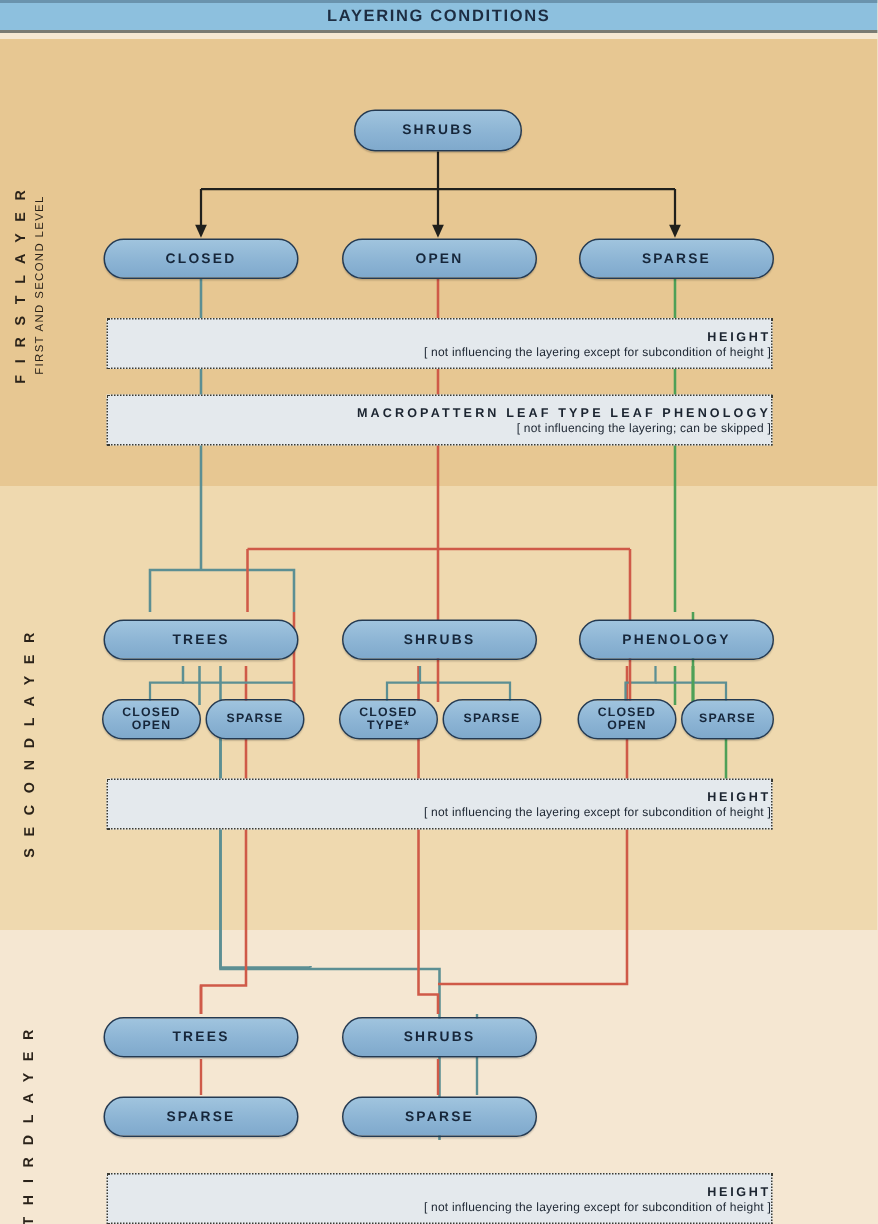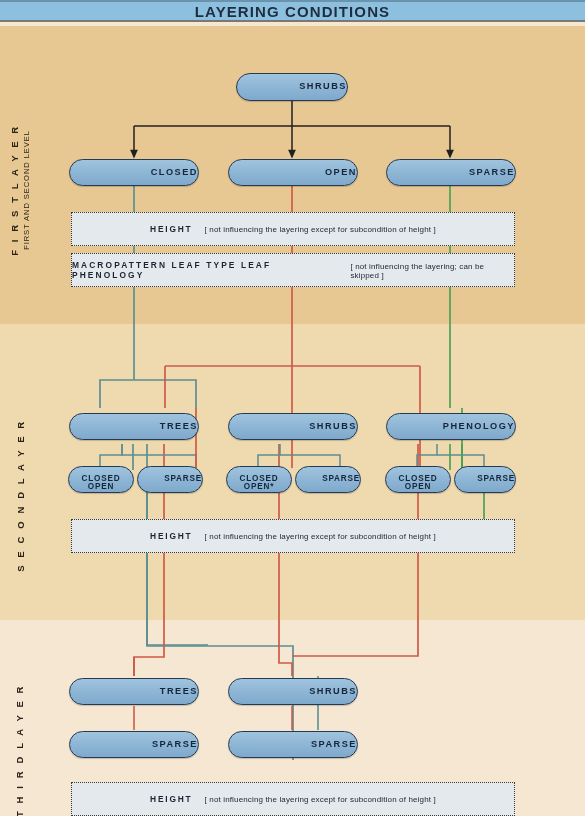--- a/index.html
+++ b/index.html
@@ -19,52 +19,52 @@
   .band-3{top:620px;height:196px;background:#f5e7d2;}
 
   
   .header{
     position:absolute;left:0;top:0;width:585px;height:22px;
     background:#8dc0de;border-top:2px solid #6a93ad;border-bottom:2px solid #7a7a72;
     box-sizing:border-box;
     display:flex;align-items:center;justify-content:center;
   }
   .header-title{
-    font-size:15px;font-weight:bold;letter-spacing:1.1px;color:#1d2d42;
+    font-size:11px;font-weight:bold;letter-spacing:1.1px;color:#1d2d42;
   }
 
   
   .rail{position:absolute;left:0;width:40px;display:flex;align-items:center;justify-content:center;}
   .rail-inner{
     transform:rotate(-90deg);
     white-space:nowrap;text-align:center;color:#2a2219;
   }
   .rail-title{font-size:9.5px;font-weight:bold;letter-spacing:2.6px;display:block;}
   .rail-sub{font-size:7.6px;letter-spacing:0.9px;display:block;margin-top:2px;}
 
   
   .pill{
     position:absolute;box-sizing:border-box;
     background:linear-gradient(180deg,#a0c4de 0%,#8cb4d4 55%,#7fa9cc 100%);
     border:1.4px solid #243a52;
     border-radius:999px;
-    display:flex;align-items:center;justify-content:flex-end;
+    display:flex;align-items:center;justify-content:center;
     color:#16263a;text-align:center;line-height:1.05;
     box-shadow:0 1px 1px rgba(0,0,0,.18);
     z-index:6;
   }
   .pill-lbl{font-size:9.2px;font-weight:bold;letter-spacing:1.5px;}
   .pill-sm .pill-lbl{font-size:8.2px;letter-spacing:0.8px;}
   .pill-sm{border-width:1.3px;}
 
   
   .note{
     position:absolute;box-sizing:border-box;
     background:#e4e9ed;border:1.6px dotted #3a3a32;
-    display:flex;flex-direction:row;align-items:center;justify-content:center;
+    display:flex;flex-direction:column;align-items:flex-end;justify-content:center;
     z-index:7;
   }
   .note-title{font-size:8.4px;font-weight:bold;letter-spacing:1.8px;color:#1b2430;}
   .note-sub{font-size:8px;color:#1b2430;margin-top:1.5px;letter-spacing:.15px;margin-left:12px;}
   .note-title-wide{letter-spacing:2.1px;}
 
   
   svg.wires{position:absolute;left:0;top:0;width:585px;height:816px;z-index:4;}
 </style>
 </head>
@@ -193,21 +193,21 @@
   </div>
   <div class="pill" style="left:386px;top:159px;width:130px;height:27px;">
     <span class="pill-lbl">SPARSE</span>
   </div>
 
   <div class="note" style="left:71px;top:212px;width:444px;height:34px;">
     <span class="note-title">HEIGHT</span>
     <span class="note-sub">[  not influencing the layering except for subcondition of height  ]</span>
   </div>
 
-  <div class="note" style="left:71px;top:253px;width:444px;height:34px;">
+  <div class="note" style="left:71px;top:263px;width:444px;height:34px;">
     <span class="note-title note-title-wide">MACROPATTERN      LEAF TYPE     LEAF PHENOLOGY</span>
     <span class="note-sub">[  not influencing the layering;  can be skipped  ]</span>
   </div>
 
   <div class="pill" style="left:69px;top:413px;width:130px;height:27px;">
     <span class="pill-lbl">TREES</span>
   </div>
   <div class="pill" style="left:228px;top:413px;width:130px;height:27px;">
     <span class="pill-lbl">SHRUBS</span>
   </div>
@@ -218,21 +218,21 @@
   <div class="pill pill-sm" style="left:68px;top:466px;width:66px;height:27px;flex-direction:column;">
     <span class="pill-lbl">CLOSED</span>
     <span class="pill-lbl">OPEN</span>
   </div>
   <div class="pill pill-sm" style="left:137px;top:466px;width:66px;height:27px;">
     <span class="pill-lbl">SPARSE</span>
   </div>
 
   <div class="pill pill-sm" style="left:226px;top:466px;width:66px;height:27px;flex-direction:column;">
     <span class="pill-lbl">CLOSED</span>
-    <span class="pill-lbl">OPEN*</span>
+    <span class="pill-lbl">TYPE*</span>
   </div>
   <div class="pill pill-sm" style="left:295px;top:466px;width:66px;height:27px;">
     <span class="pill-lbl">SPARSE</span>
   </div>
 
   <div class="pill pill-sm" style="left:385px;top:466px;width:66px;height:27px;flex-direction:column;">
     <span class="pill-lbl">CLOSED</span>
     <span class="pill-lbl">OPEN</span>
   </div>
   <div class="pill pill-sm" style="left:454px;top:466px;width:62px;height:27px;">

